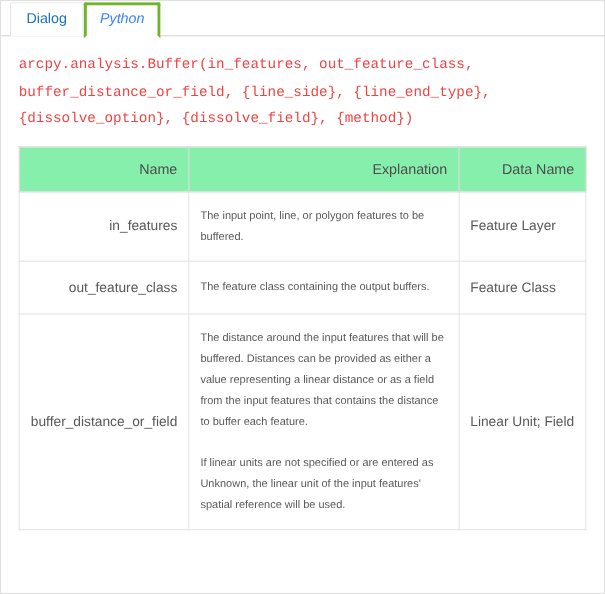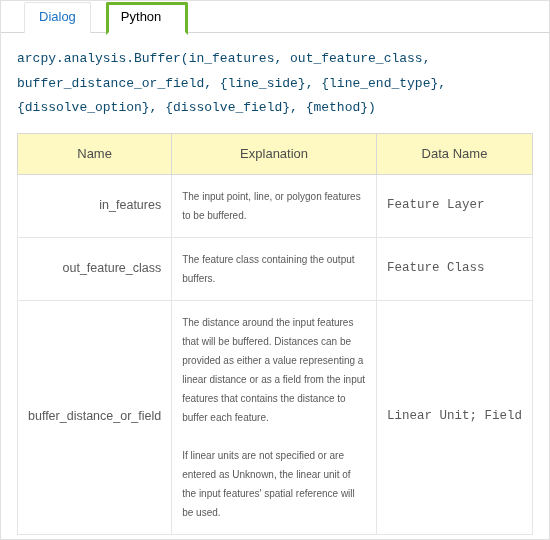--- a/index.html
+++ b/index.html
@@ -24,56 +24,56 @@
     .tab {
       padding: 6px 14px 4px 14px;
       font-size: 13px;
       cursor: pointer;
       color: #1a72c4;
       border: 1px solid transparent;
       border-bottom: none;
       position: relative;
       top: 1px;
       background: #fff;
-      margin-left: 15px;
     }
     .tab.inactive {
       border: 1px solid #e5e5e5;
       border-bottom: none;
       border-top-left-radius: 2px;
       border-top-right-radius: 2px;
     }
     .tab.active {
       border: 3px solid #6fb52b;
       border-bottom: 3px solid #fff;
-      color: #000000;
+      color: #3b82f6;
       border-top-left-radius: 2px;
       border-top-right-radius: 2px;
-      padding: 4px 24px 2px 12px;
+      padding: 4px 12px 2px 12px;
       margin-bottom: -2px;
+      font-style: italic;
     }
     .content {
       padding: 14px 16px 0 16px;
     }
     .syntax {
       font-family: Consolas, "Courier New", monospace;
       font-size: 13px;
       line-height: 1.9;
-      color: #0c4a6e;
+      color: #ef4444;
       margin-bottom: 12px;
       word-wrap: break-word;
     }
     table.params {
       width: 100%;
       border-collapse: collapse;
       font-size: 13px;
     }
     table.params th {
-      background: #fef9c3;
-      text-align: center;
+      background: #86efac;
+      text-align: right;
       font-weight: 400;
       color: #4c4c4c;
       padding: 10px 10px;
       border: 1px solid #d8d8d8;
       vertical-align: top;
       line-height: 1.5;
     }
     table.params td {
       padding: 12px 10px;
       border: 1px solid #e5e5e5;
@@ -84,21 +84,20 @@
     }
     table.params td.name-col {
       font-size: 12.5px;
       color: #595959;
       white-space: nowrap;
       text-align: right;
     }
     table.params td.type-col {
       font-size: 12.5px;
       white-space: nowrap;
-      font-family: Liberation Mono, monospace;
     }
   </style>
 </head>
 <body>
 
 <div class="tabs">
   <div class="tab inactive">Dialog</div>
   <div class="tab active">Python</div>
 </div>
 

